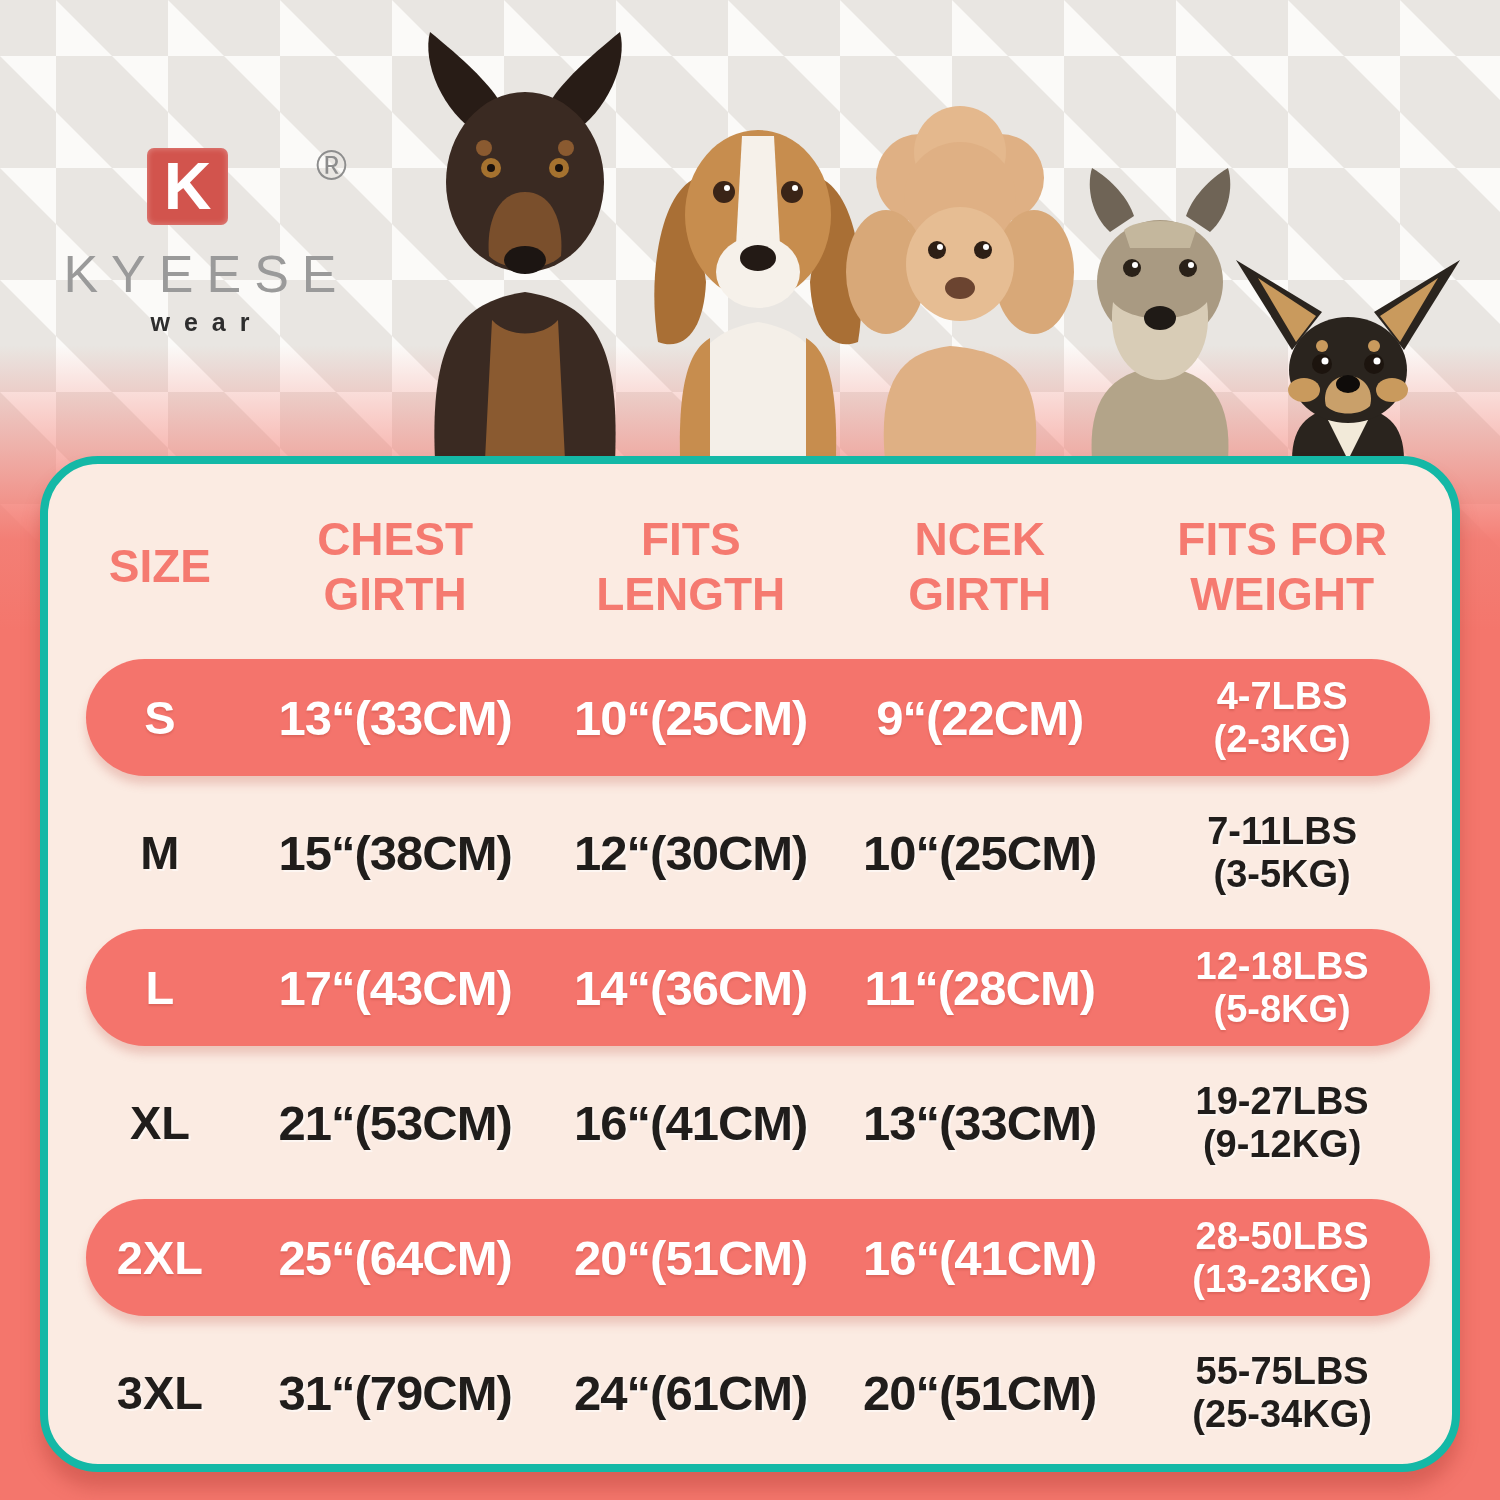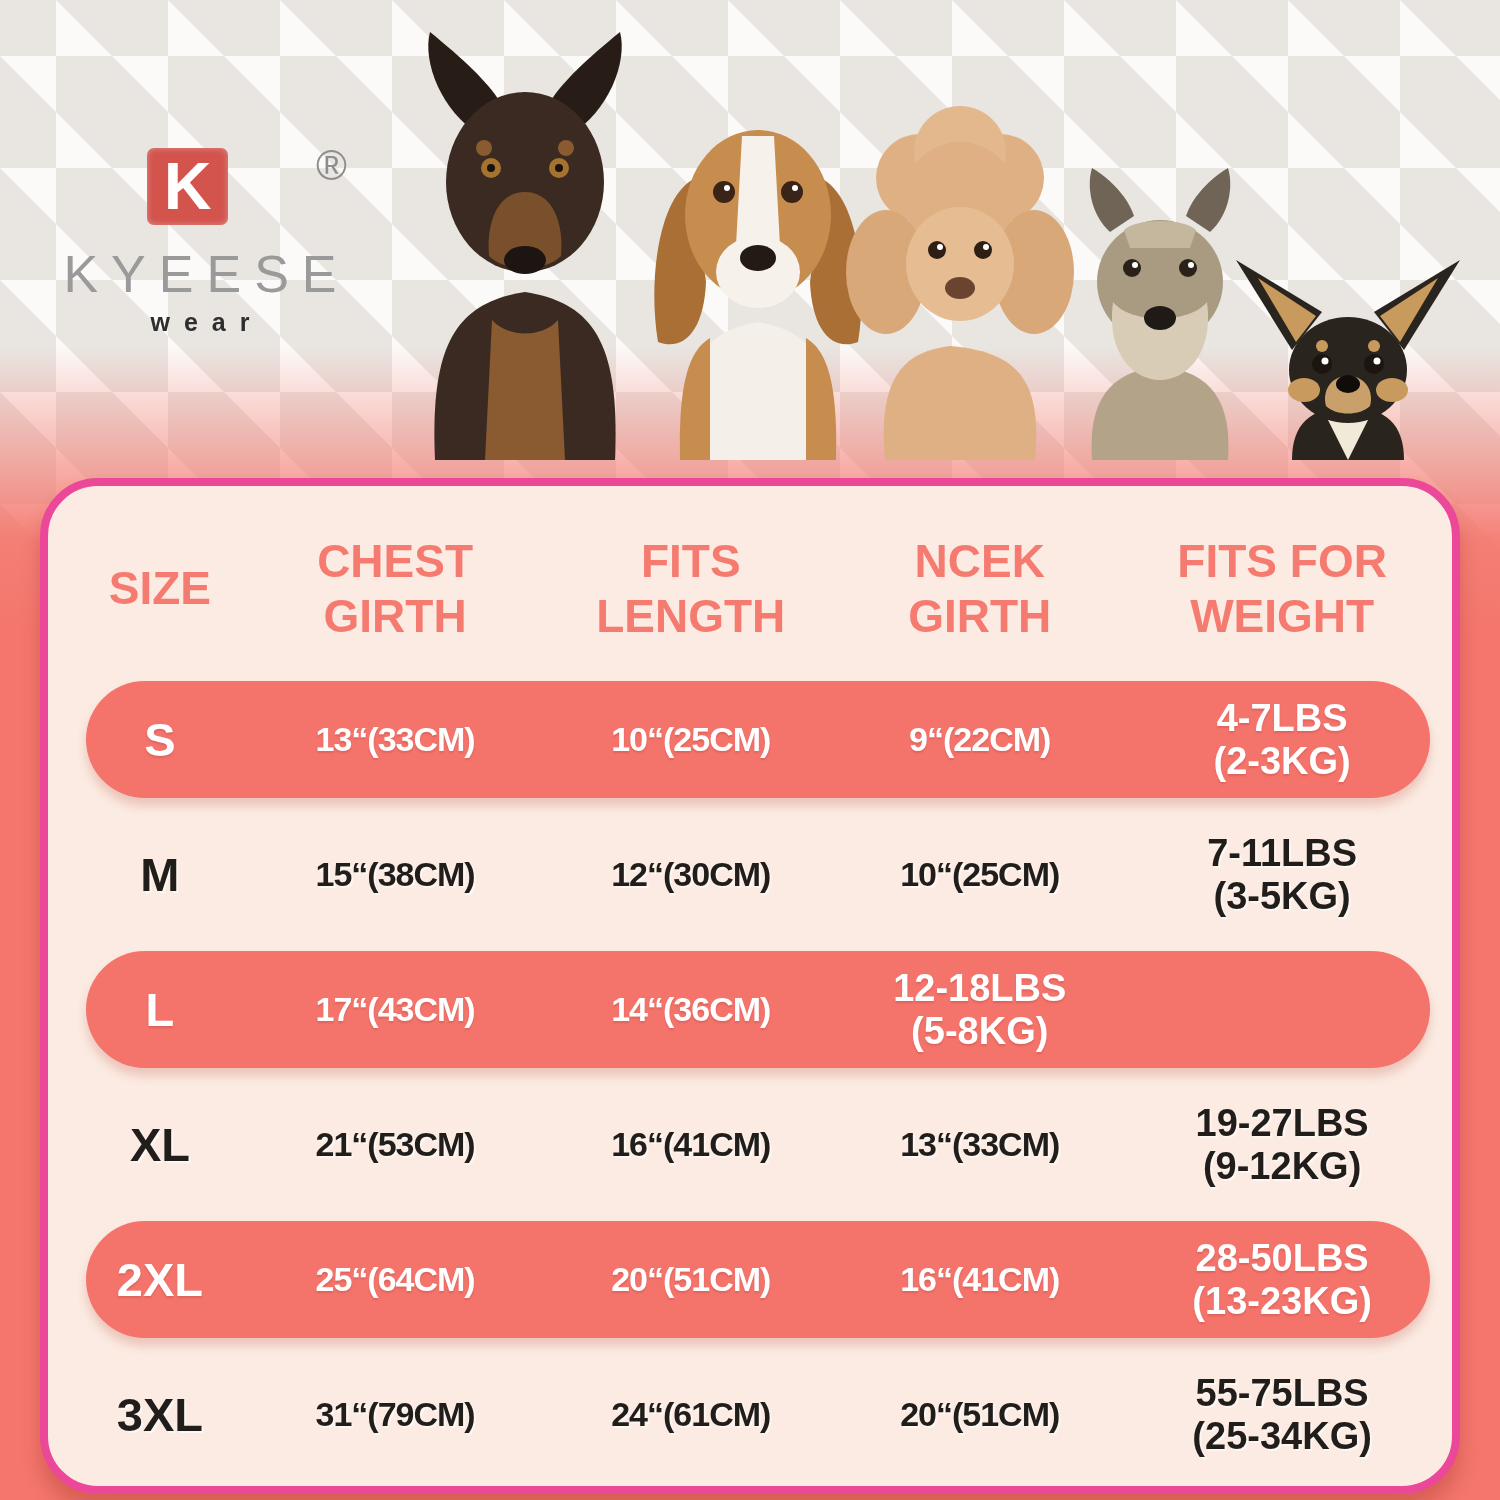--- a/index.html
+++ b/index.html
@@ -41,44 +41,44 @@
   }
   .logo-tagline{
     margin-top:4px;
     color:#2e2e2e;font-size:25px;font-weight:600;
     letter-spacing:14px;text-indent:14px;
   }
   
   .dogs{position:absolute;left:380px;top:20px;width:1100px;height:440px;z-index:3;}
   
   .card{
-    position:absolute;left:40px;top:478px;width:1404px;height:1000px;z-index:4;
+    position:absolute;left:40px;top:456px;width:1404px;height:1000px;z-index:4;
     background:#fbebe2;
-    border:8px solid #ec4899;border-radius:58px;
+    border:8px solid #14b8a6;border-radius:58px;
     box-shadow:0 16px 18px rgba(165,55,45,.35);
   }
   .trow{
     position:absolute;left:38px;width:1344px;height:117px;
     display:grid;grid-template-columns:11% 24% 20% 23% 22%;
     align-items:center;
   }
   .thead{top:18px;height:170px;}
   .cell{
     display:flex;flex-direction:column;align-items:center;justify-content:center;
     white-space:nowrap;
   }
   .th{color:#f57a70;font-size:46px;font-weight:800;line-height:1.2;text-align:center;}
   .pill{
     background:#f4746c;border-radius:60px;
     box-shadow:0 8px 10px rgba(195,85,70,.25);
   }
   .pill .cell{color:#fff;text-shadow:0 2px 2px rgba(160,55,45,.25);}
   .plain .cell{color:#201d1b;text-shadow:2px 2px 1px rgba(255,255,255,.6);}
   .size-label{font-size:47px;font-weight:700;}
-  .value{font-size:34px;font-weight:700;letter-spacing:-1px;}
+  .value{font-size:49px;font-weight:700;letter-spacing:-1px;}
   .weight{font-size:38px;font-weight:700;line-height:1.12;}
   .r1{top:195px;} .r2{top:330px;} .r3{top:465px;}
   .r4{top:600px;} .r5{top:735px;} .r6{top:870px;}
 </style>
 </head>
 <body>
 
 <div class="page">
 
   <svg class="bg-pattern" width="1500" height="1500" xmlns="http://www.w3.org/2000/svg">
@@ -231,20 +231,21 @@
       <div class="cell weight">
         <span>7-11LBS</span>
         <span>(3-5KG)</span>
       </div>
     </div>
 
     <div class="trow pill r3">
       <div class="cell size-label">L</div>
       <div class="cell value">17“(43CM)</div>
       <div class="cell value">14“(36CM)</div>
+      <div class="cell value">11“(28CM)</div>
       <div class="cell weight">
         <span>12-18LBS</span>
         <span>(5-8KG)</span>
       </div>
     </div>
 
     <div class="trow plain r4">
       <div class="cell size-label">XL</div>
       <div class="cell value">21“(53CM)</div>
       <div class="cell value">16“(41CM)</div>

